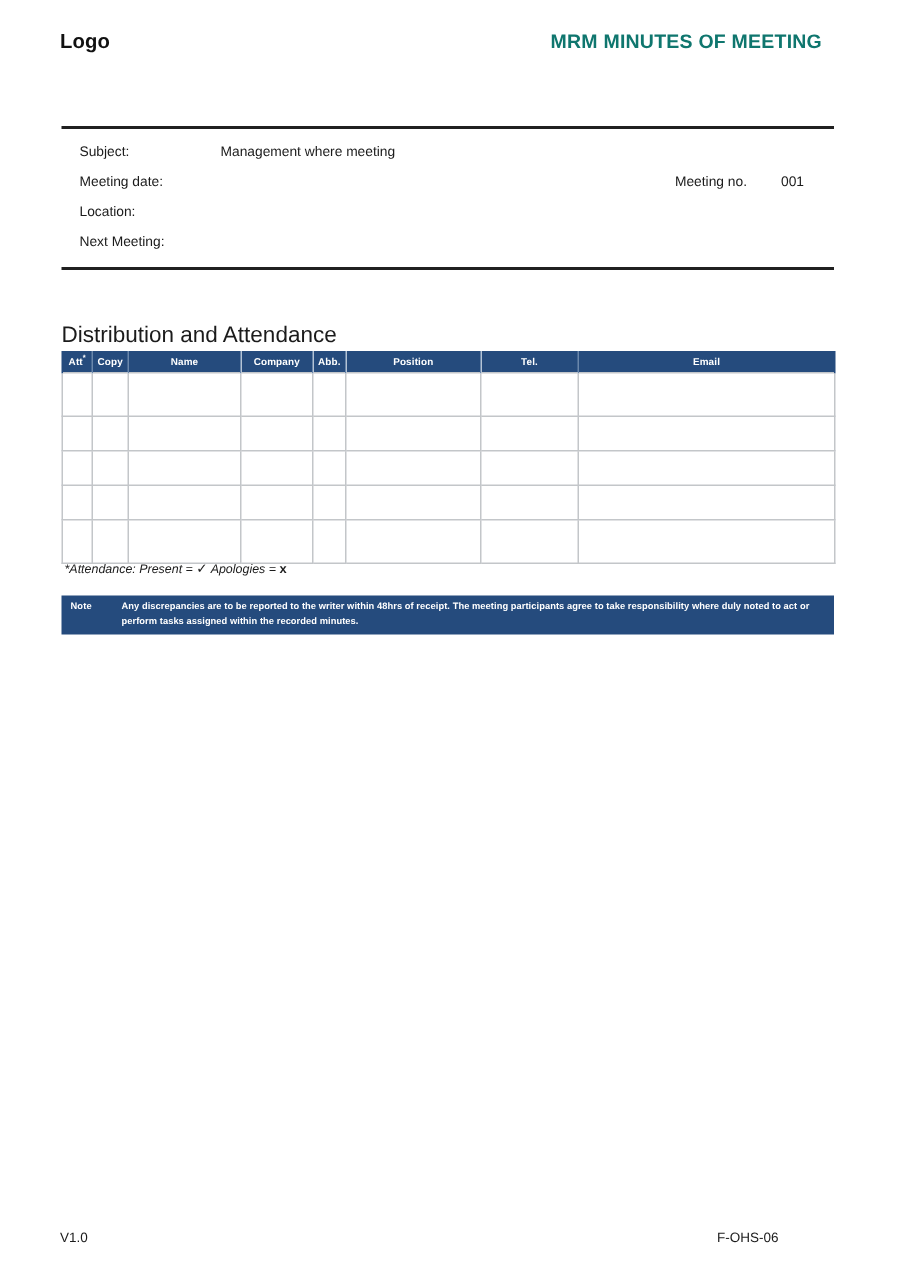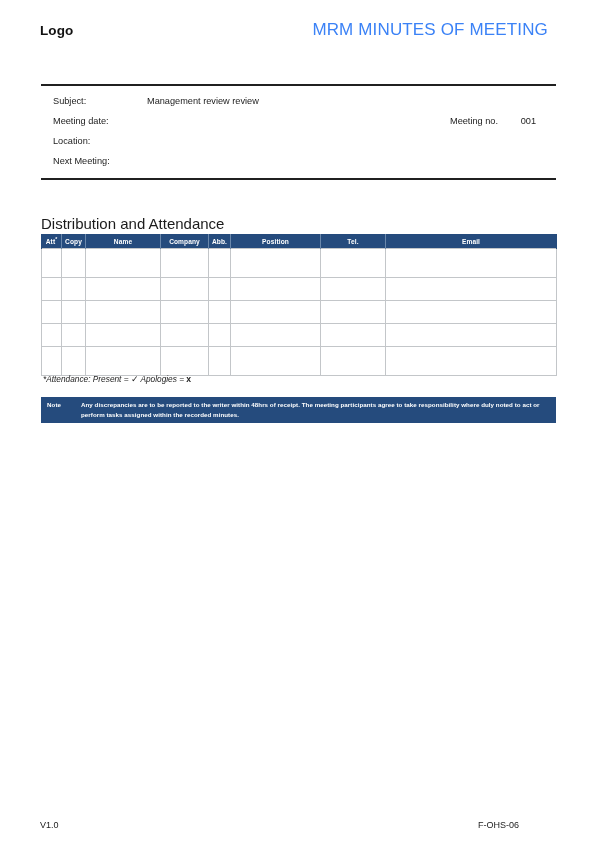--- a/index.html
+++ b/index.html
@@ -33,24 +33,24 @@
     align-items: baseline;
     justify-content: space-between;
   }
   .logo-text {
     font-size: 13.5px;
     font-weight: bold;
     letter-spacing: 0.1px;
     color: #111111;
   }
   .doc-title {
-    font-size: 17px;
-    font-weight: normal;
+    font-size: 13px;
+    font-weight: bold;
     letter-spacing: 0.15px;
-    color: #3b82f6;
+    color: #0f766e;
     white-space: nowrap;
   }
 
   
   .meta-block {
     position: absolute;
     left: 41px;
     top: 84px;
     width: 515px;
     border-top: 2.5px solid #202020;
@@ -212,21 +212,21 @@
 
   <div class="header">
     <div class="logo-text">Logo</div>
     <div class="doc-title">MRM MINUTES OF MEETING</div>
   </div>
 
   <div class="meta-block">
 
     <div class="meta-row">
       <span class="meta-label">Subject:</span>
-      <span class="meta-value">Management review review</span>
+      <span class="meta-value">Management where meeting</span>
     </div>
 
     <div class="meta-row">
       <span class="meta-label">Meeting date:</span>
       <span class="meta-value"></span>
       <span class="meta-right-label">Meeting no.</span>
       <span class="meta-right-value">001</span>
     </div>
 
     <div class="meta-row">

